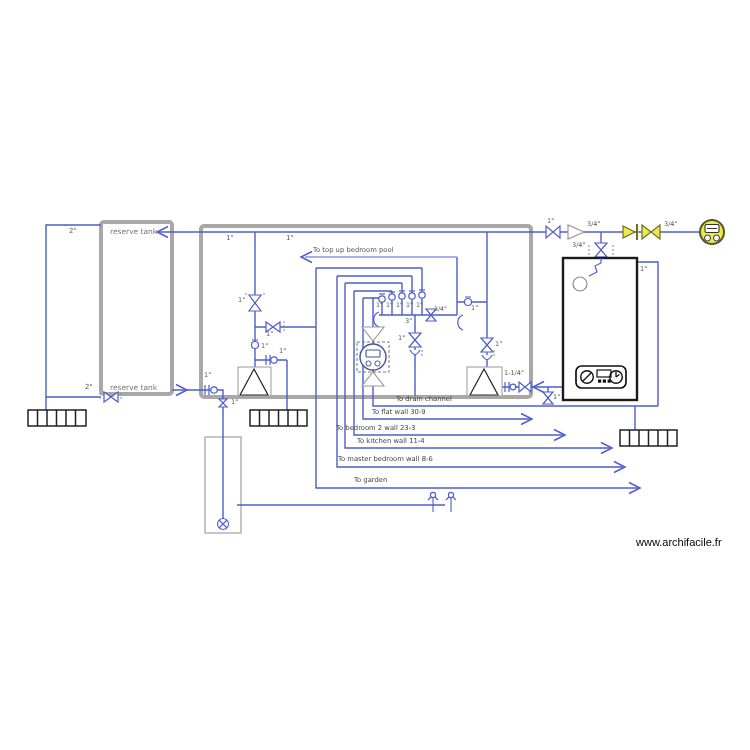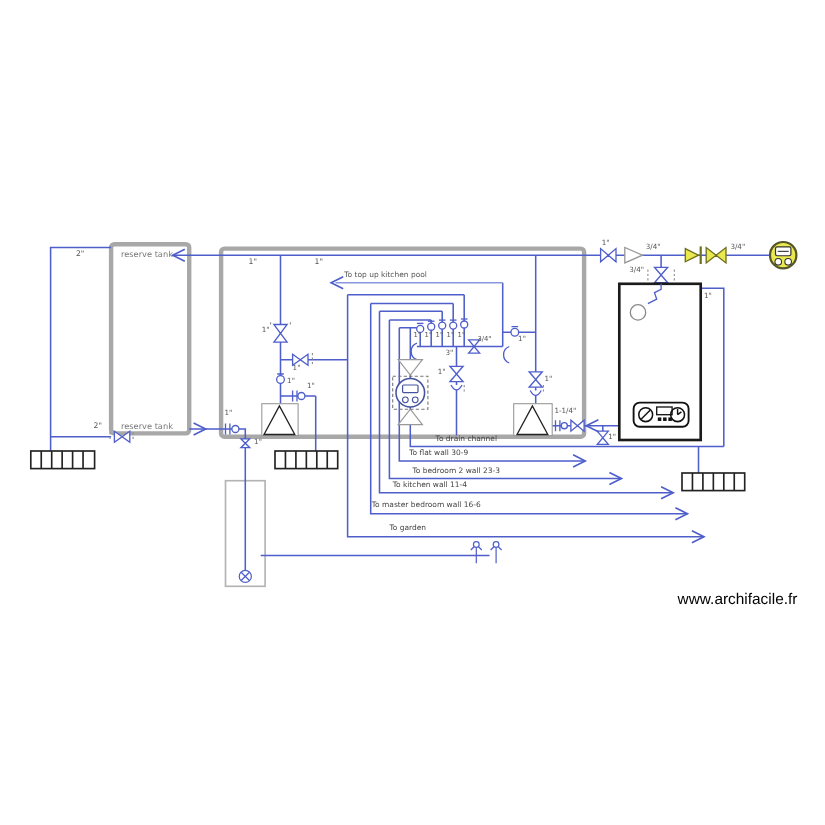--- a/index.html
+++ b/index.html
@@ -213,46 +213,46 @@
   </g>
 </svg>
 
 <div id="labels-layer">
       <span class="lbl" style="left: 69px; top: 228px; font-size: 7px; color: rgb(85, 85, 85);">2"</span>
       <span class="lbl" style="left: 85px; top: 384px; font-size: 7px; color: rgb(85, 85, 85);">2"</span>
       <span class="lbl" style="left: 110px; top: 228px; font-size: 7.5px; color: rgb(119, 119, 119);">reserve tank</span>
       <span class="lbl" style="left: 110px; top: 384px; font-size: 7.5px; color: rgb(119, 119, 119);">reserve tank</span>
       <span class="lbl" style="left: 226px; top: 235px; font-size: 7px; color: rgb(85, 85, 85);">1"</span>
       <span class="lbl" style="left: 286px; top: 235px; font-size: 7px; color: rgb(85, 85, 85);">1"</span>
-      <span class="lbl" style="left: 313px; top: 247px; font-size: 6.8px; color: rgb(85, 85, 85);">To top up kitchen pool</span>
+      <span class="lbl" style="left: 313px; top: 247px; font-size: 6.8px; color: rgb(85, 85, 85);">To top up bedroom pool</span>
       <span class="lbl" style="left: 238px; top: 297px; font-size: 6.5px; color: rgb(85, 85, 85);">1"</span>
       <span class="lbl" style="left: 266px; top: 331px; font-size: 6.5px; color: rgb(85, 85, 85);">1"</span>
       <span class="lbl" style="left: 261px; top: 343px; font-size: 6.5px; color: rgb(85, 85, 85);">1"</span>
       <span class="lbl" style="left: 279px; top: 348px; font-size: 6.5px; color: rgb(85, 85, 85);">1"</span>
       <span class="lbl" style="left: 204px; top: 372px; font-size: 6.5px; color: rgb(85, 85, 85);">1"</span>
       <span class="lbl" style="left: 231px; top: 399px; font-size: 6.5px; color: rgb(85, 85, 85);">1"</span>
       <span class="lbl" style="left: 376px; top: 302px; font-size: 6.2px; color: rgb(85, 85, 85);">1"</span>
       <span class="lbl" style="left: 386px; top: 302px; font-size: 6.2px; color: rgb(85, 85, 85);">1"</span>
       <span class="lbl" style="left: 396px; top: 302px; font-size: 6.2px; color: rgb(85, 85, 85);">1"</span>
       <span class="lbl" style="left: 406px; top: 302px; font-size: 6.2px; color: rgb(85, 85, 85);">1"</span>
       <span class="lbl" style="left: 416px; top: 302px; font-size: 6.2px; color: rgb(85, 85, 85);">1"</span>
       <span class="lbl" style="left: 434px; top: 306px; font-size: 6.2px; color: rgb(85, 85, 85);">3/4"</span>
       <span class="lbl" style="left: 405px; top: 318px; font-size: 6.5px; color: rgb(85, 85, 85);">3"</span>
       <span class="lbl" style="left: 398px; top: 335px; font-size: 6.5px; color: rgb(85, 85, 85);">1"</span>
       <span class="lbl" style="left: 471px; top: 305px; font-size: 6.5px; color: rgb(85, 85, 85);">1"</span>
       <span class="lbl" style="left: 495px; top: 341px; font-size: 6.5px; color: rgb(85, 85, 85);">1"</span>
       <span class="lbl" style="left: 504px; top: 370px; font-size: 6.5px; color: rgb(85, 85, 85);">1-1/4"</span>
       <span class="lbl" style="left: 553px; top: 394px; font-size: 6.5px; color: rgb(85, 85, 85);">1"</span>
       <span class="lbl" style="left: 396px; top: 396px; font-size: 6.8px; color: rgb(68, 68, 68);">To drain channel</span>
       <span class="lbl" style="left: 372px; top: 409px; font-size: 6.8px; color: rgb(68, 68, 68);">To flat wall 30-9</span>
-      <span class="lbl" style="left: 375px; top: 425px; font-size: 6.8px; color: rgb(68, 68, 68);">To bedroom 2 wall 23-3</span>
+      <span class="lbl" style="left: 336px; top: 425px; font-size: 6.8px; color: rgb(68, 68, 68);">To bedroom 2 wall 23-3</span>
       <span class="lbl" style="left: 345px; top: 438px; font-size: 6.8px; color: rgb(68, 68, 68); padding-left: 12px;">To kitchen wall 11-4</span>
-      <span class="lbl" style="left: 338px; top: 456px; font-size: 6.8px; color: rgb(68, 68, 68);">To master bedroom wall 16-6</span>
+      <span class="lbl" style="left: 338px; top: 456px; font-size: 6.8px; color: rgb(68, 68, 68);">To master bedroom wall 8-6</span>
       <span class="lbl" style="left: 318px; top: 477px; font-size: 6.8px; color: rgb(68, 68, 68); margin-left: 36px;">To garden</span>
       <span class="lbl" style="left: 547px; top: 218px; font-size: 6.5px; color: rgb(85, 85, 85);">1"</span>
       <span class="lbl" style="left: 587px; top: 221px; font-size: 6.5px; color: rgb(85, 85, 85);">3/4"</span>
       <span class="lbl" style="left: 572px; top: 242px; font-size: 6.5px; color: rgb(85, 85, 85);">3/4"</span>
       <span class="lbl" style="left: 664px; top: 221px; font-size: 6.5px; color: rgb(85, 85, 85);">3/4"</span>
       <span class="lbl" style="left: 640px; top: 266px; font-size: 6.5px; color: rgb(85, 85, 85);">1"</span>
-      <span class="lbl wm" style="left: 616px; top: 537px; font-size: 14px; color: rgb(0, 0, 0);">www.archifacile.fr</span>
+      <span class="lbl wm" style="left: 636px; top: 537px; font-size: 11px; color: rgb(0, 0, 0);">www.archifacile.fr</span>
     </div>
 
 </div>
 
 </body></html>

